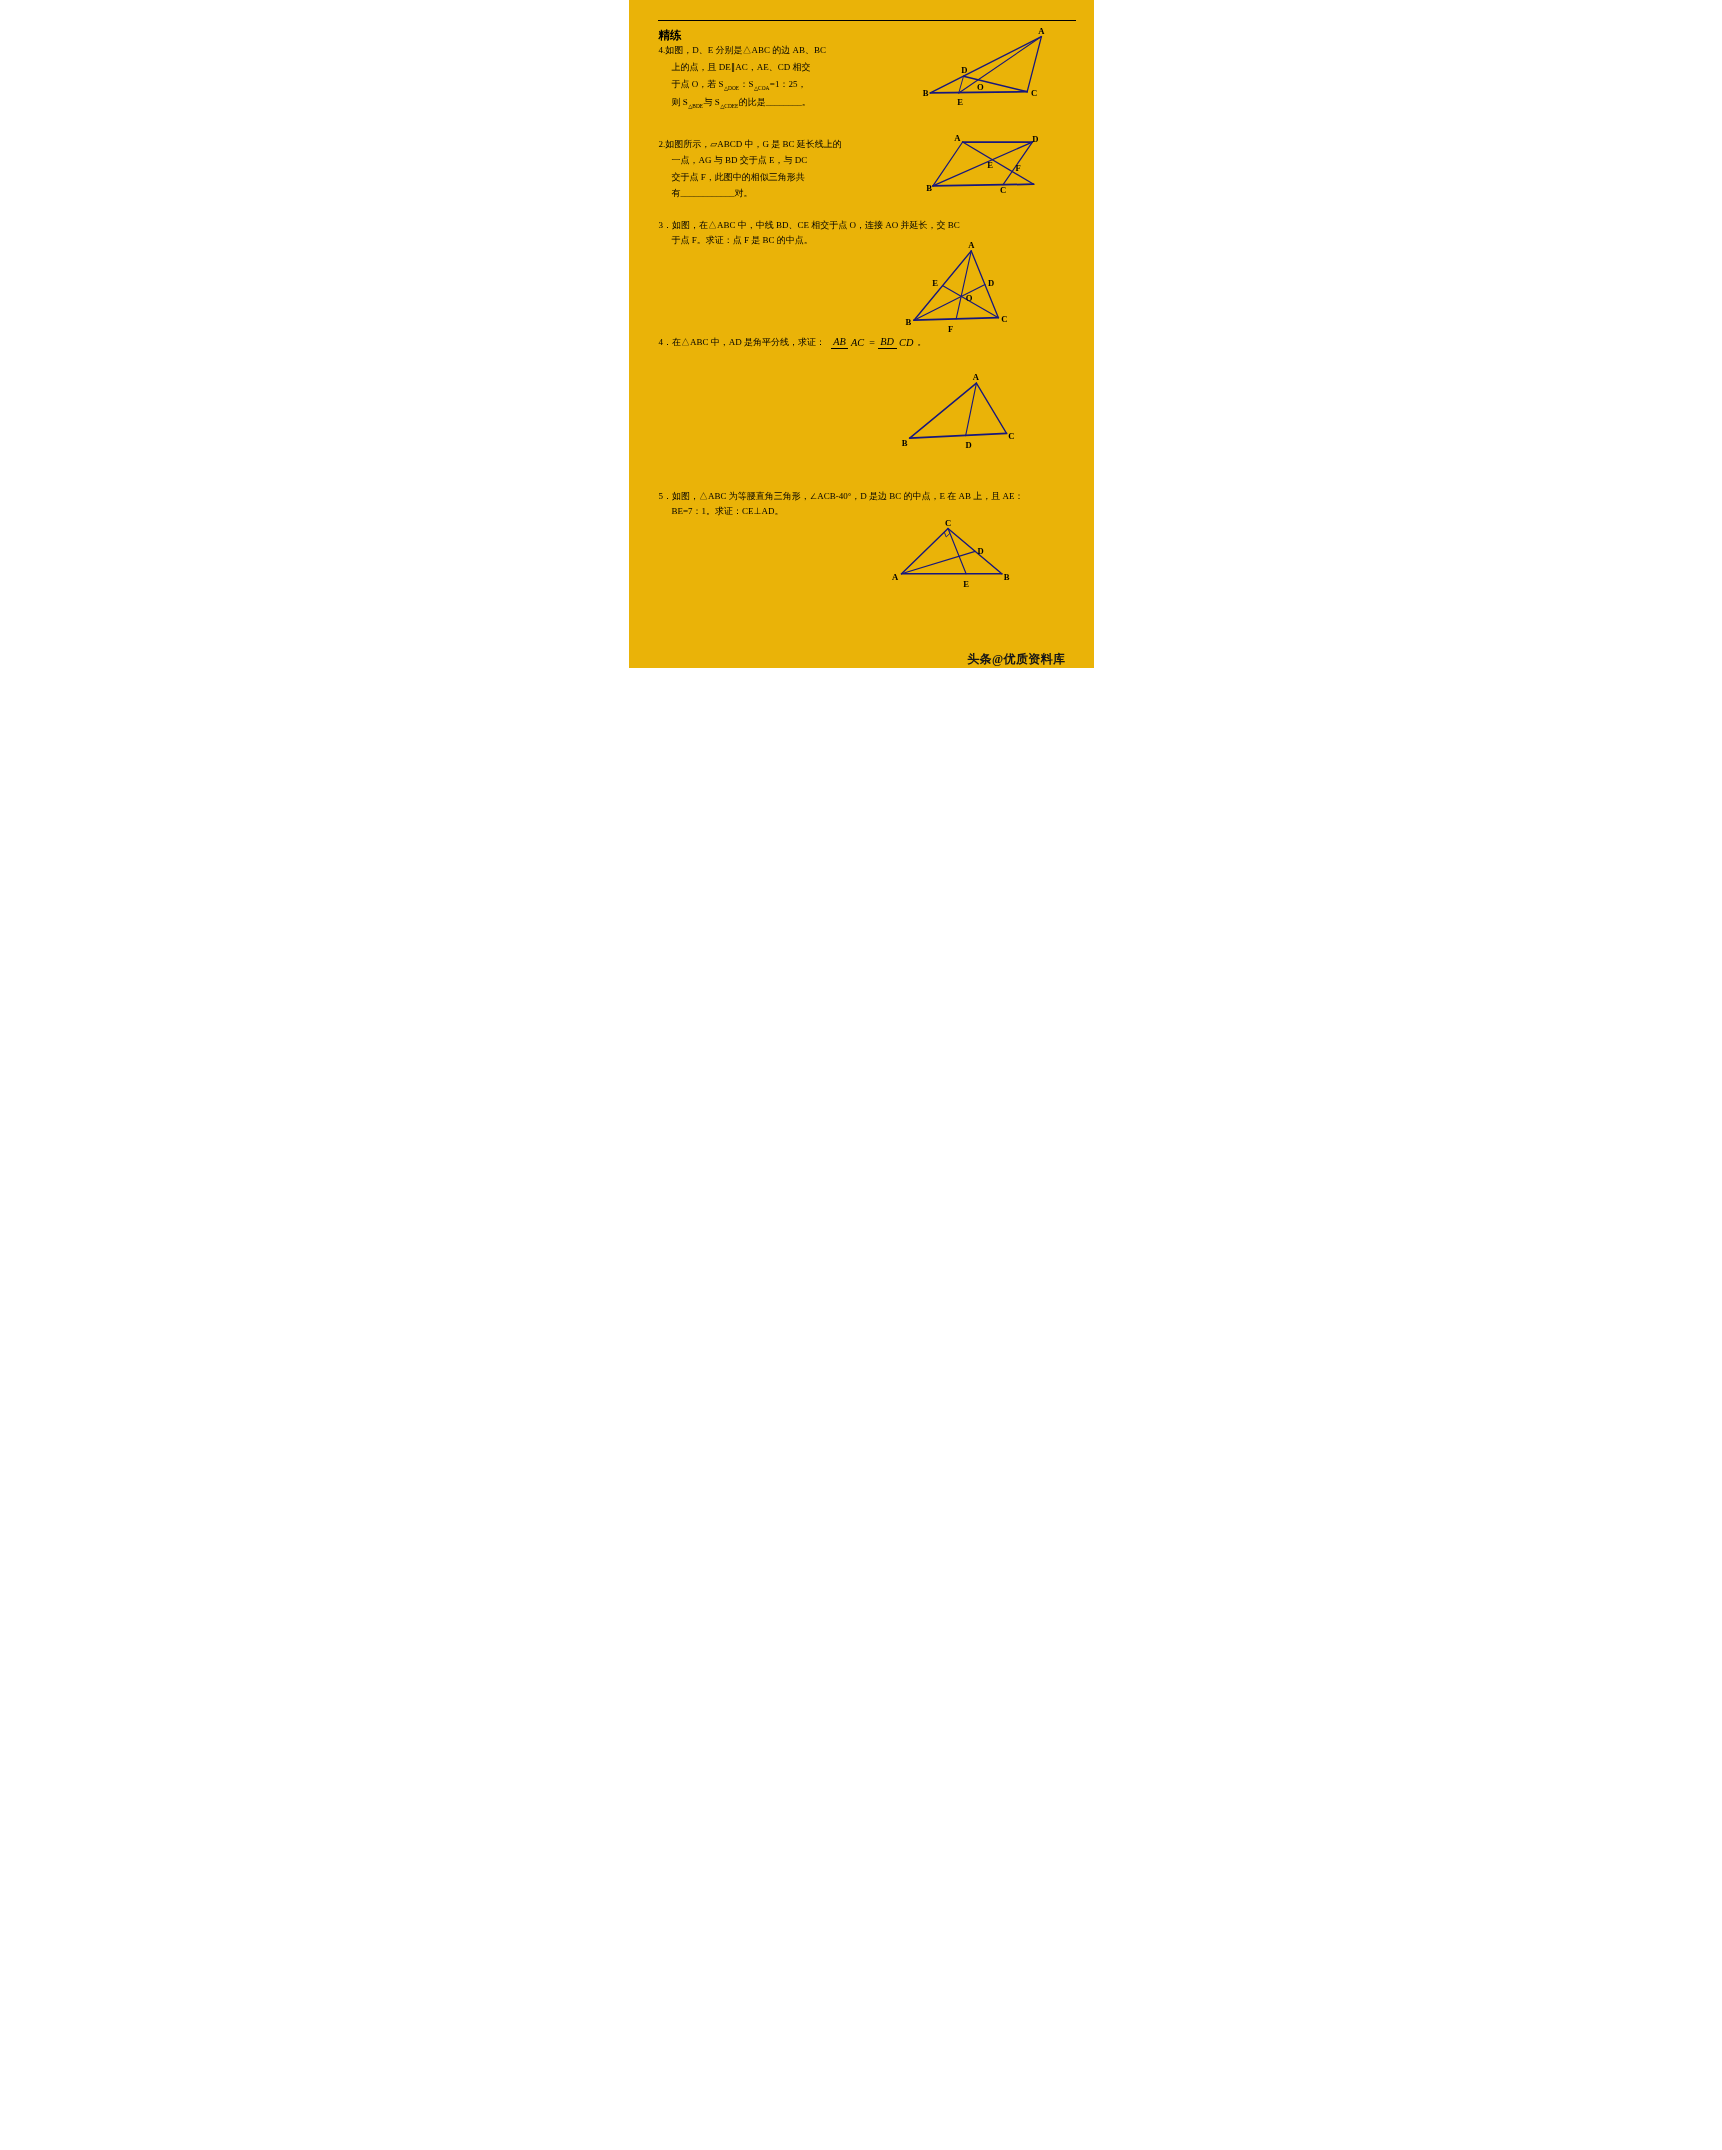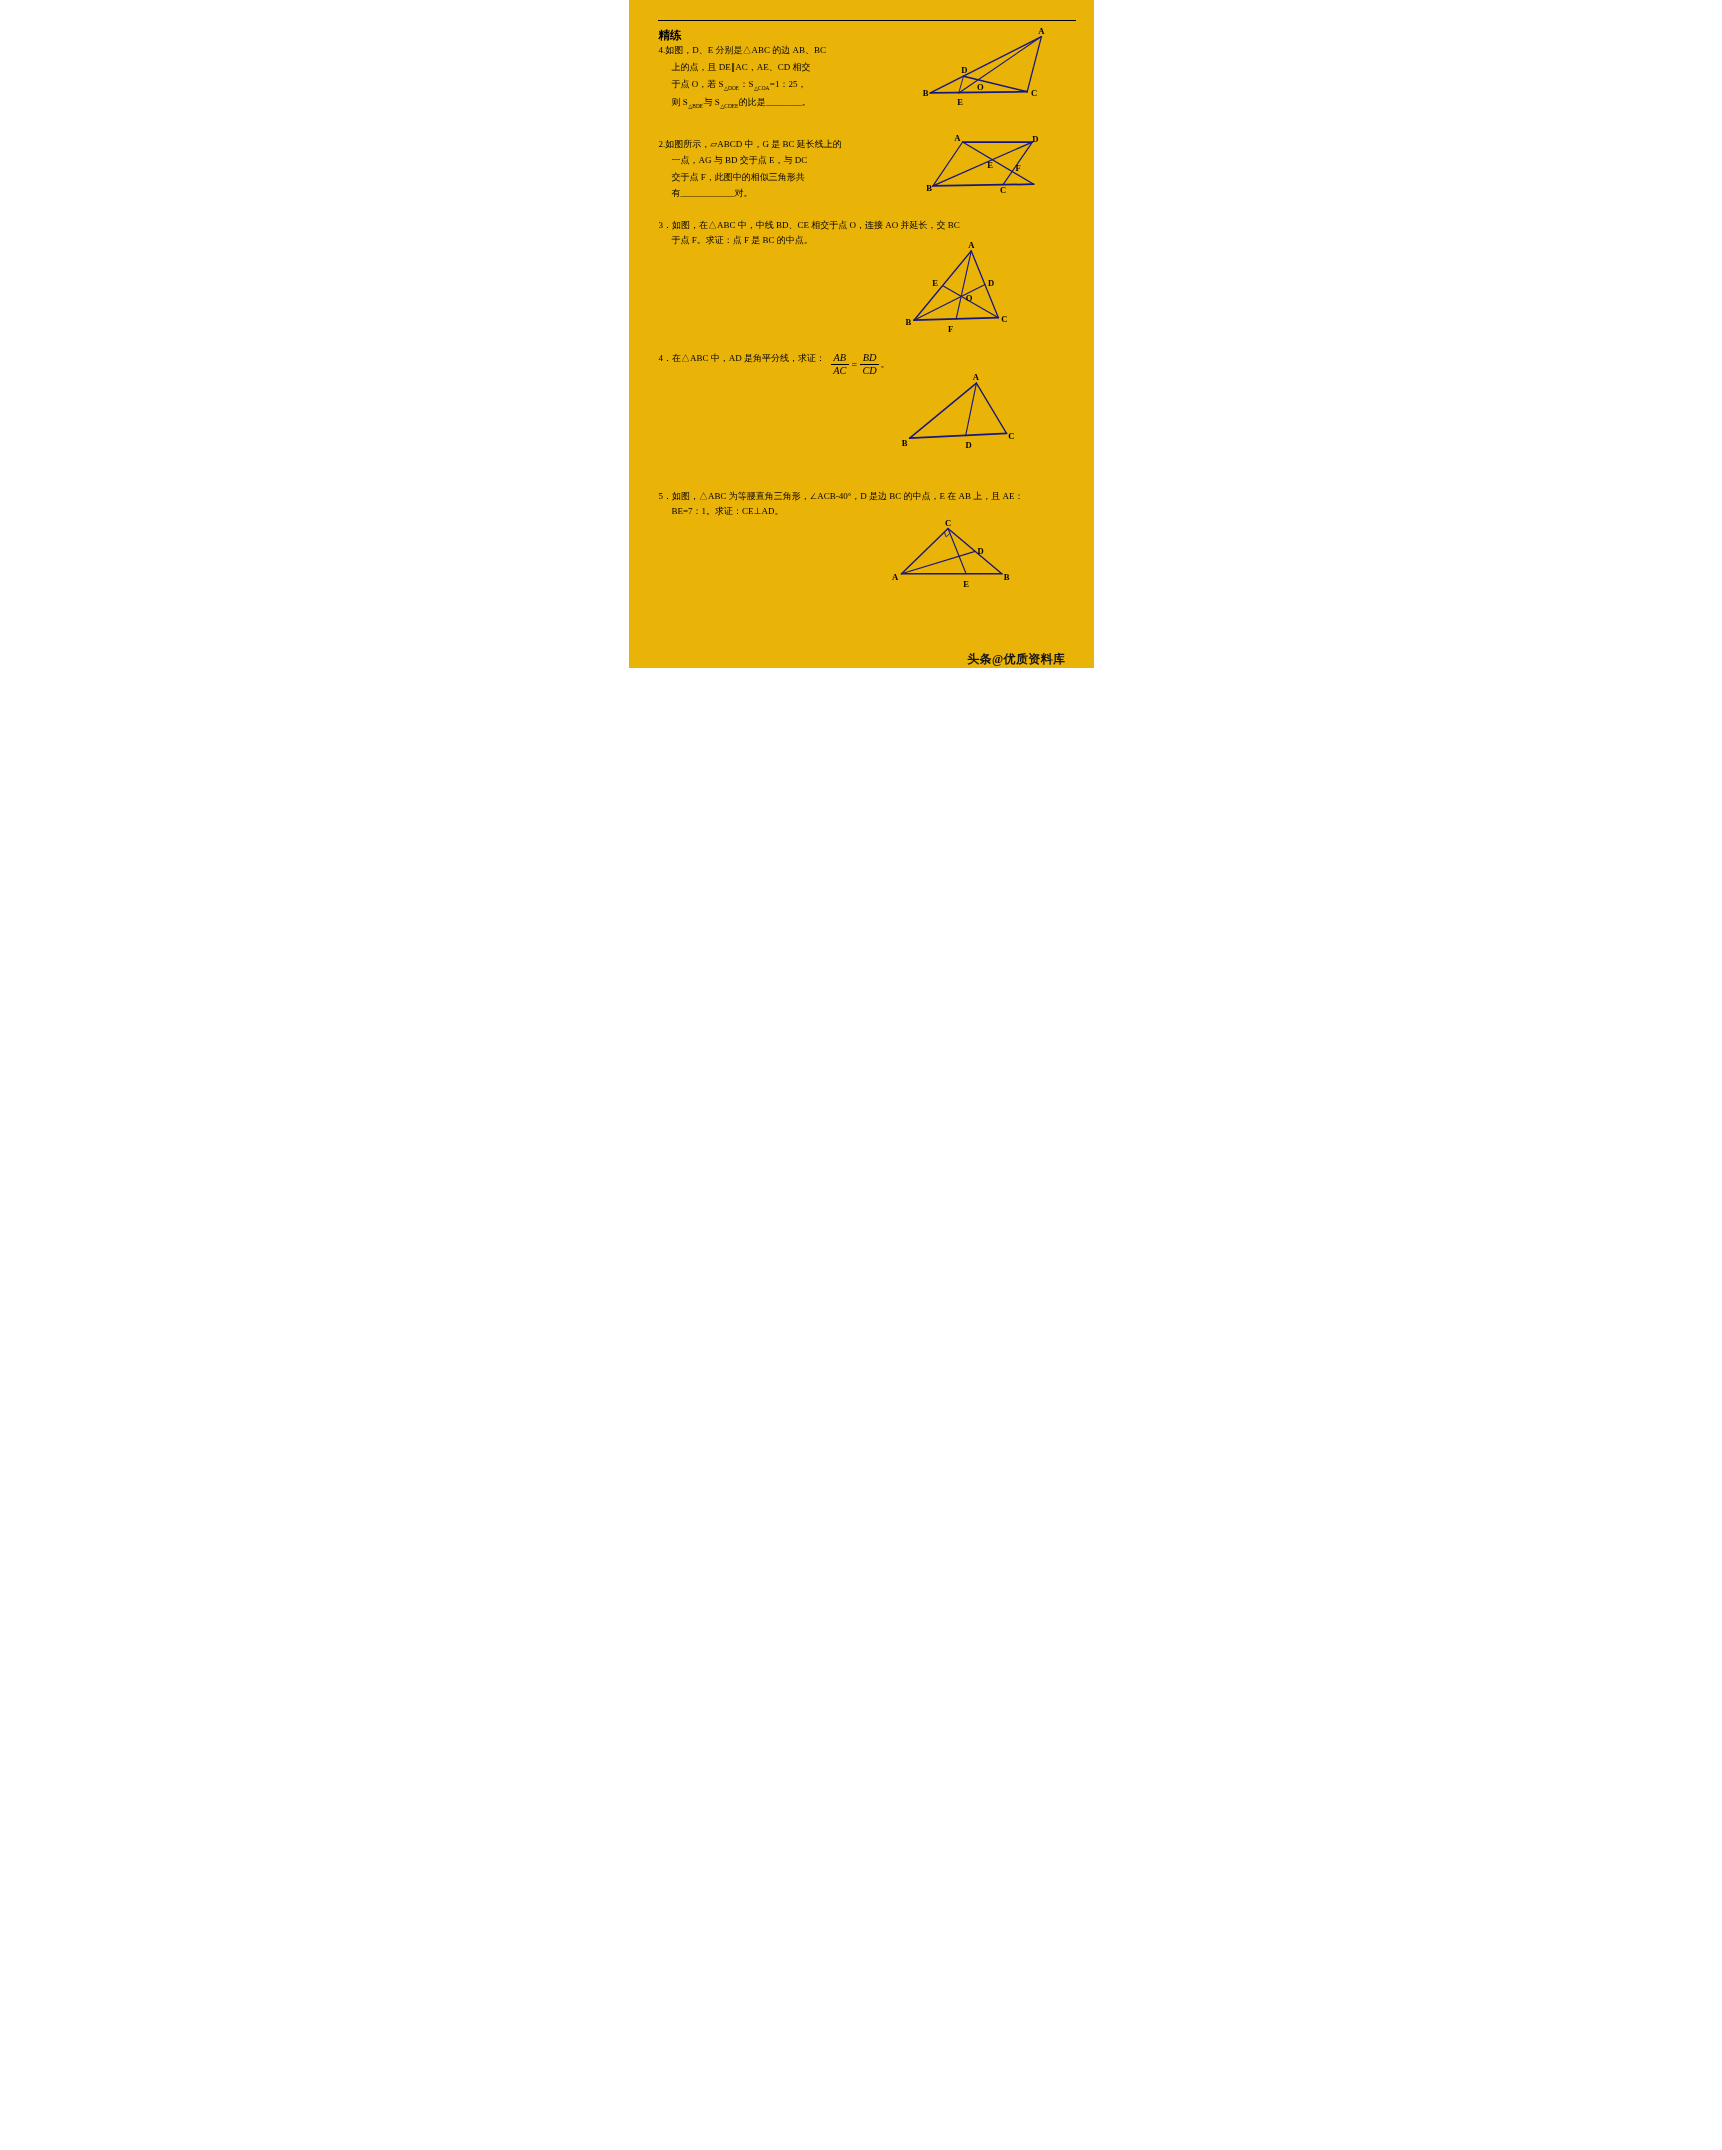--- a/index.html
+++ b/index.html
@@ -5,23 +5,23 @@
   html,body{margin:0;padding:0;background:#ffffff;}
   #page{position:relative;width:465px;height:668px;background:#eab308;margin:0 auto;overflow:hidden;
         font-family:"Liberation Serif",serif;color:#000;}
   .rule{position:absolute;background:#000;}
   .title{position:absolute;font-weight:700;font-size:11.6px;}
   .pblock{position:absolute;font-size:9px;white-space:nowrap;}
   .pline{display:block;}
   .indent{padding-left:13px;}
   .sub{font-size:5.4px;position:relative;top:2.6px;margin:0 0.4px;}
   .blank{letter-spacing:0;margin-top:44px;}
-  .p4row{display:flex;margin-top:16px;}
+  .p4row{display:flex;align-items:center;}
   .formula{display:inline-flex;align-items:center;margin-left:4.3px;}
-  .frac{display:inline-flex;flex-direction:column;align-items:center;font-style:italic;
+  .frac{display:inline-flex;align-items:center;font-style:italic;
         font-size:10.3px;line-height:1.12;margin:0 1.3px;}
   .frac .num{padding:0 2.6px;border-bottom:0.9px solid #000;}
   .frac .den{padding:0 2.6px;}
   .feq{font-size:10px;margin:0 1.3px;font-style:normal;}
   .ftail{font-size:9px;}
   #figures-svg{position:absolute;left:0;top:0;pointer-events:none;}
   #figures-svg text{font-family:"Liberation Serif",serif;font-weight:700;font-size:20px;fill:#000;}
   .footer{position:absolute;font-weight:700;font-size:12px;color:#161616;letter-spacing:0.4px;}
 </style>
 </head>

